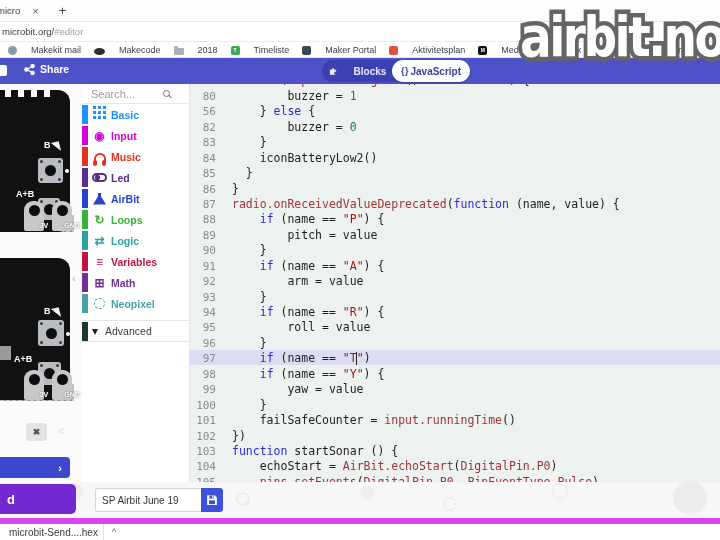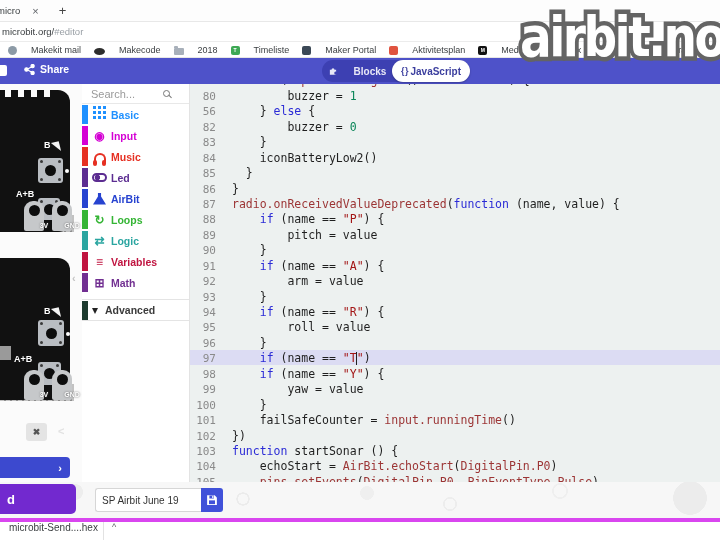--- a/index.html
+++ b/index.html
@@ -81,21 +81,21 @@
   .icon-grid{width:3.5px;height:3.5px;background:currentColor;box-shadow:5px 0 currentColor,10px 0 currentColor,0 5px currentColor,5px 5px currentColor,10px 5px currentColor,0 10px currentColor,5px 10px currentColor,10px 10px currentColor;margin:-10px 10px 0 -10px;transform:translate(5px,-2px)}
   .icon-music{width:12px;height:10px;border:2.4px solid currentColor;border-bottom:none;border-radius:7px 7px 0 0;position:relative;margin-top:3px}
   .icon-music::before,.icon-music::after{content:"";position:absolute;bottom:-3px;width:4px;height:6px;background:currentColor;border-radius:2px}
   .icon-music::before{left:-2.2px}.icon-music::after{right:-2.2px}
   .icon-led{width:15px;height:9px;border:2px solid currentColor;border-radius:5px;background:radial-gradient(circle at 31% 50%,currentColor 2.6px,transparent 3px)}
   .icon-flask{width:13px;height:12px;background:currentColor;clip-path:polygon(38% 0,62% 0,62% 34%,100% 100%,0 100%,38% 34%)}
   .icon-bars{width:14px;height:12px;background-image:linear-gradient(currentColor,currentColor),linear-gradient(currentColor,currentColor),linear-gradient(currentColor,currentColor);background-size:3px 5px,3px 8px,3px 12px;background-position:0 bottom,5px bottom,10px bottom;background-repeat:no-repeat}
   .icon-neo{width:11px;height:11px;border:1.6px dashed currentColor;border-radius:50%}
   .adv-row{height:22px;margin-top:6px;border-top:1px solid #e4e4e4;border-bottom:1px solid #e4e4e4;display:flex;align-items:center;position:relative}
   .adv-glyph{margin-left:10px;font-size:12px;color:#222;line-height:10px}
-  .adv-label{margin-left:7px;font-weight:bold;color:#3b3b3b;font-size:10.5px}
+  .adv-label{margin-left:7px;font-weight:normal;color:#3b3b3b;font-size:10.5px}
 
   
   .editor{flex:1;background:#edf1f0;position:relative;overflow:hidden;font-family:"DejaVu Sans Mono","Liberation Mono",monospace;font-size:11.5px;color:#1f1f1f}
   .code{position:absolute;left:0;top:-12px;right:0}
   .cl{height:15.45px;display:flex;align-items:flex-end;white-space:pre}
   .cl.hl{background:#dcdcf3}
   .ln{flex:none;width:26px;text-align:right;color:#8a8a8a;font-size:11px}
   .lgap{flex:none;width:16px}
   .tk-p{color:#1f1f1f}.tk-k{color:#2b2bd6}.tk-s{color:#a31515}.tk-n{color:#0a8658}.tk-r{color:#9c3535}
   .caret{display:inline-block;width:1.3px;height:13px;background:#222;margin:0 -.6px;vertical-align:-2px}
@@ -107,21 +107,21 @@
       radial-gradient(circle 9px at 243px 17px,transparent 55%,#ebebeb 58% 72%,transparent 75%),
       radial-gradient(circle 7px at 367px 11px,#efefef 98%,transparent),
       radial-gradient(circle 10px at 450px 22px,transparent 52%,#ededed 55% 68%,transparent 71%),
       radial-gradient(circle 11px at 560px 9px,transparent 55%,#efefef 58% 70%,transparent 73%),
       radial-gradient(circle 8px at 75px 10px,#ededed 98%,transparent)}
   .dlbtn{position:absolute;left:-2px;top:2px;width:78px;height:30px;background:#7229cf;border-radius:0 5px 5px 0;color:#fff;font-size:13px;font-weight:bold;display:flex;align-items:center;padding-left:9px}
   .fname{position:absolute;left:95px;top:6px;width:106px;height:24px;border:1px solid #d6d6d6;border-right:none;border-radius:3px 0 0 3px;background:#fff;font-size:10px;color:#333;padding:0 6px;outline:none;font-family:"Liberation Sans",sans-serif}
   .savebtn{position:absolute;left:201px;top:6px;width:22px;height:24px;background:#4051d9;border-radius:0 3px 3px 0;display:flex;align-items:center;justify-content:center}
 
   
-  .shelf{position:absolute;left:0;right:0;bottom:0;height:22px;background:#fff;border-top:4px solid #d946ef;display:flex;font-size:10px;color:#3c4043;z-index:4}
+  .shelf{position:absolute;left:0;right:0;bottom:0;height:22px;background:#fff;border-top:6px solid #d946ef;display:flex;align-items:center;font-size:10px;color:#3c4043;z-index:4}
   .shelf-label{margin-left:9px}
   .shelf-caret{margin-left:14px;color:#5f6368;font-size:9px}
   .shelf-div{position:absolute;left:103px;top:0;bottom:0;border-left:1px solid #e2e2e2}
 </style>
 </head>
 <body>
 
 <div class="screen">
 
   <div class="tabstrip">
@@ -352,20 +352,27 @@
               <span class="cat-glyph">≡</span>
             </span>
             <span class="cat-label" style="color: rgb(192, 20, 64);">Variables</span>
           </div>
           <div class="srow">
             <span class="strip" style="background: rgb(113, 47, 145);"></span>
             <span class="cat-iconbox" style="color: rgb(113, 47, 145);">
               <span class="cat-glyph">⊞</span>
             </span>
             <span class="cat-label" style="color: rgb(113, 47, 145);">Math</span>
+          </div>
+          <div class="srow">
+            <span class="strip" style="background: rgb(69, 163, 168);"></span>
+            <span class="cat-iconbox" style="color: rgb(69, 163, 168);">
+              <span class="icon-neo"></span>
+            </span>
+            <span class="cat-label" style="color: rgb(69, 163, 168);">Neopixel</span>
           </div>
         </div>
       <div class="adv-row">
         <span class="strip" id="adv-strip" style="background: rgb(28, 58, 46);"></span>
         <span class="adv-glyph">▾</span>
         <span class="adv-label">Advanced</span>
       </div>
     </div>
 
     <div class="editor">

